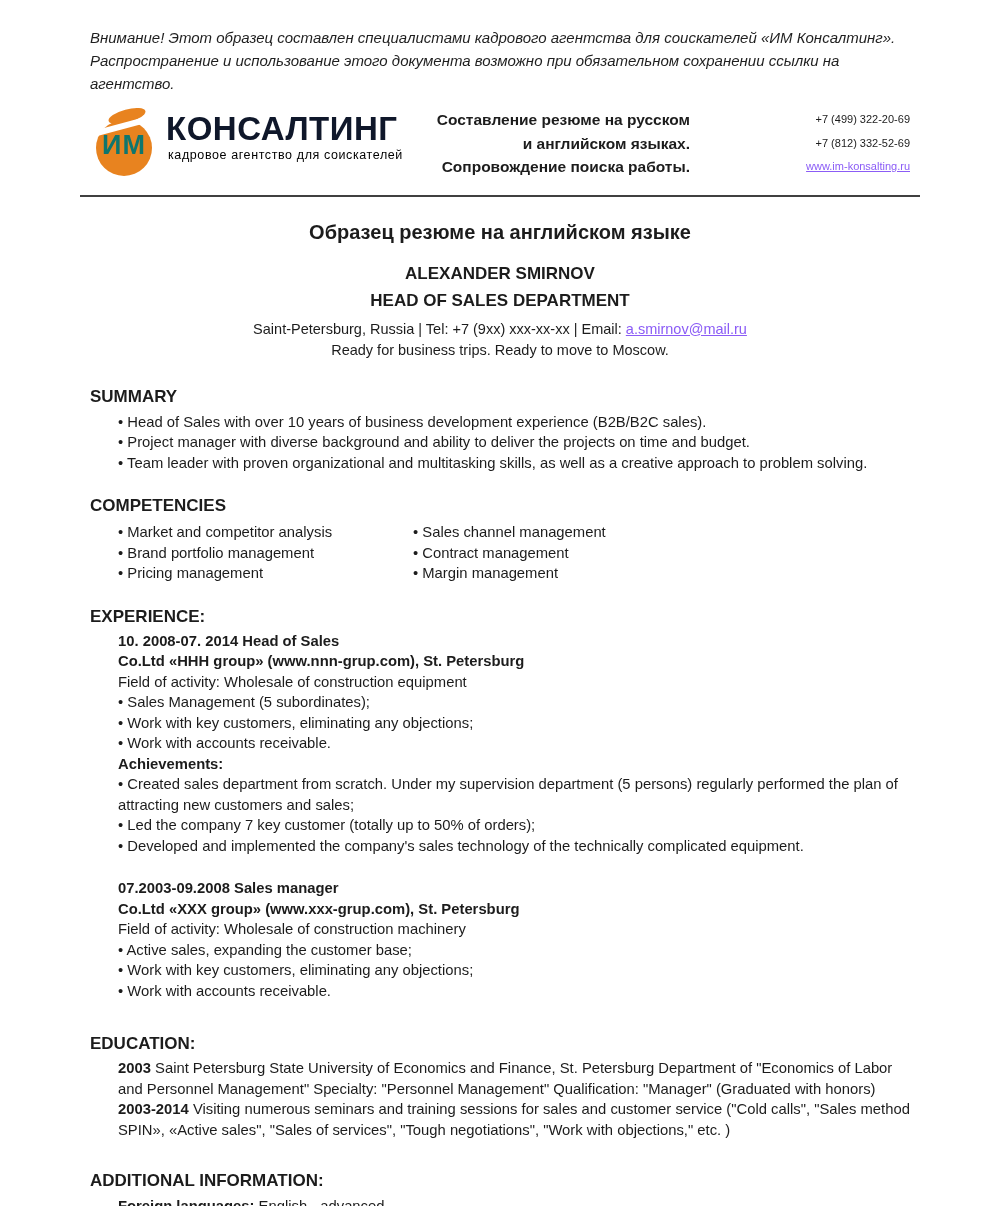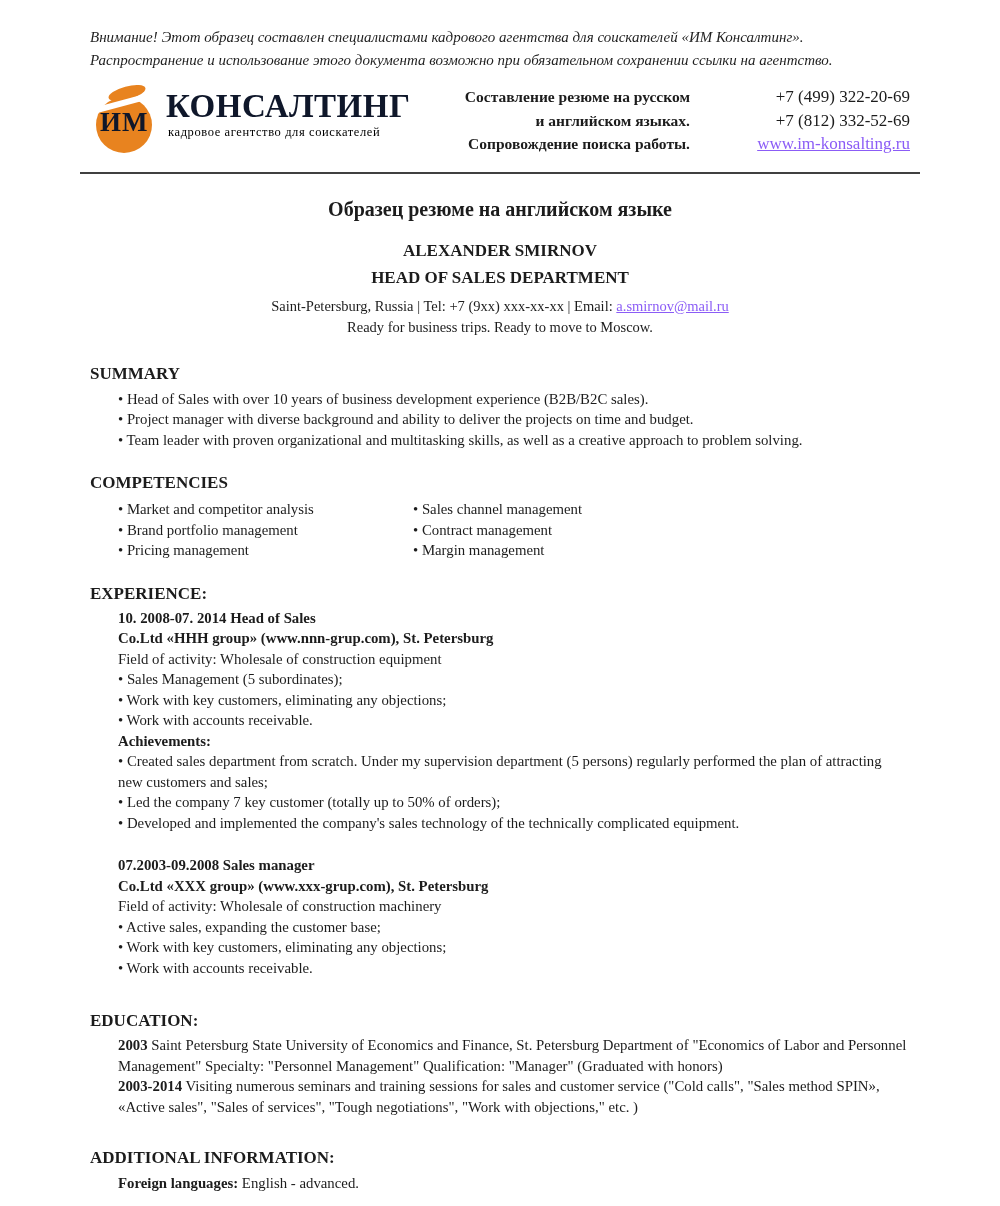--- a/index.html
+++ b/index.html
@@ -1,37 +1,37 @@
 <!DOCTYPE html>
 <html lang="ru"><head>
 <meta charset="utf-8">
 <style>
   * { margin:0; padding:0; box-sizing:border-box; }
   html,body { background:#ffffff; }
   .page {
     width:1000px; height:1206px; margin:0 auto; background:#ffffff;
-    font-family:Liberation Serif, serif;
+    font-family:Liberation Sans, sans-serif;
     color:#1c1c1c; position:relative; overflow:hidden;
     padding:26px 90px 0 90px;
   }
   
   .notice { font-style:italic; font-size:15px; line-height:23px; color:#1f1f1f; }
   
   .agency-header { display:flex; align-items:flex-start; margin-top:11px; }
   .logo { width:330px; flex:0 0 330px; display:flex; align-items:flex-start; }
   .logo-mark { position:relative; width:68px; height:70px; flex:0 0 68px; }
   .logo-initials {
     position:absolute; left:10px; top:24px; width:48px; text-align:center;
-    color:#0f172a; font-weight:bold; font-size:27px; letter-spacing:1px;
+    color:#0f766e; font-weight:bold; font-size:27px; letter-spacing:1px;
   }
   .logo-text { margin-left:8px; padding-top:6px; }
   .logo-brand { color:#0f172a; font-weight:bold; font-size:33px; line-height:34px; letter-spacing:0.5px; }
   .logo-tagline { color:#000000; font-size:12.5px; letter-spacing:0.6px; margin-top:2px; margin-left:2px; }
   .services { flex:1 1 auto; text-align:right; font-weight:bold; font-size:15.5px; line-height:23.5px; padding-top:2px; }
-  .contacts { flex:0 0 220px; text-align:right; font-size:17px; line-height:23.5px; padding-top:2px; }
+  .contacts { flex:0 0 220px; text-align:right; font-size:11px; line-height:23.5px; padding-top:2px; }
   .link { color:#8b5cf6; text-decoration:underline; cursor:pointer; }
   .divider { border:none; border-top:2px solid #404040; margin:16px -10px 0 -10px; }
   
   .doc-title { text-align:center; font-weight:bold; font-size:20px; margin-top:24px; }
   .person-name { text-align:center; font-weight:bold; font-size:17px; margin-top:20px; }
   .person-position { text-align:center; font-weight:bold; font-size:17px; margin-top:7px; }
   .contact-line { text-align:center; font-size:14.5px; margin-top:8px; line-height:20px; }
   .ready-line { text-align:center; font-size:14.5px; margin-top:1px; line-height:20px; }
   
   .section-heading { font-weight:bold; font-size:17px; }

